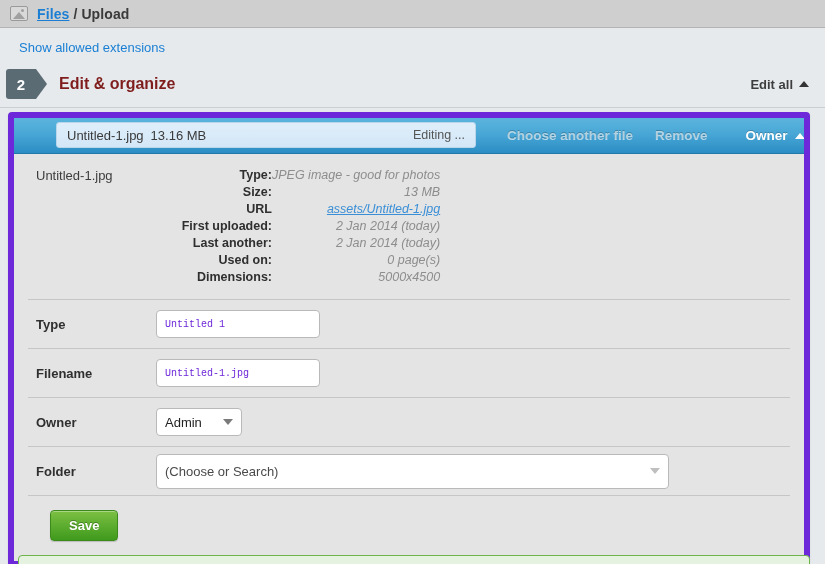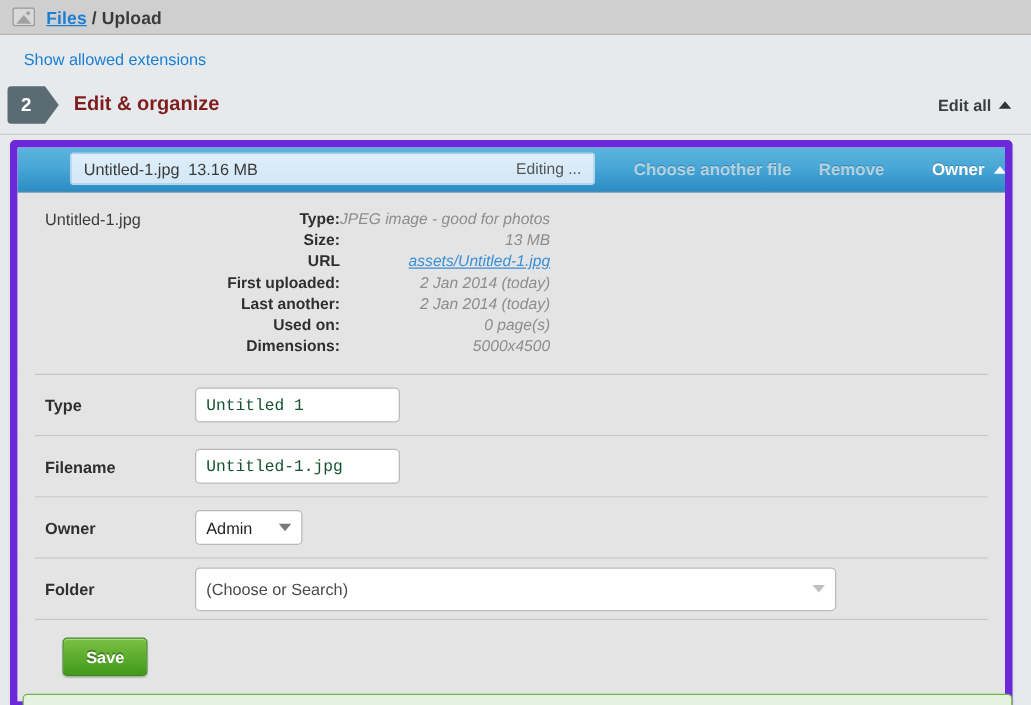--- a/index.html
+++ b/index.html
@@ -205,22 +205,22 @@
     font-size: 13px;
     color:#2f2f2f;
   }
   .txt-input {
     height: 28px;
     border: 1px solid #b9b9b9;
     border-radius: 4px;
     background:#fff;
     padding: 0 8px;
     font-family: "Liberation Mono", monospace;
-    font-size: 13px;
-    color:#14532d;
+    font-size: 10px;
+    color:#6d28d9;
     outline:none;
   }
   .txt-input.w1 { width: 164px; }
   .sel-box {
     height: 28px;
     border: 1px solid #b9b9b9;
     border-radius: 4px;
     background:#fff;
     display:flex; align-items:center;
     padding: 10px 8px;

